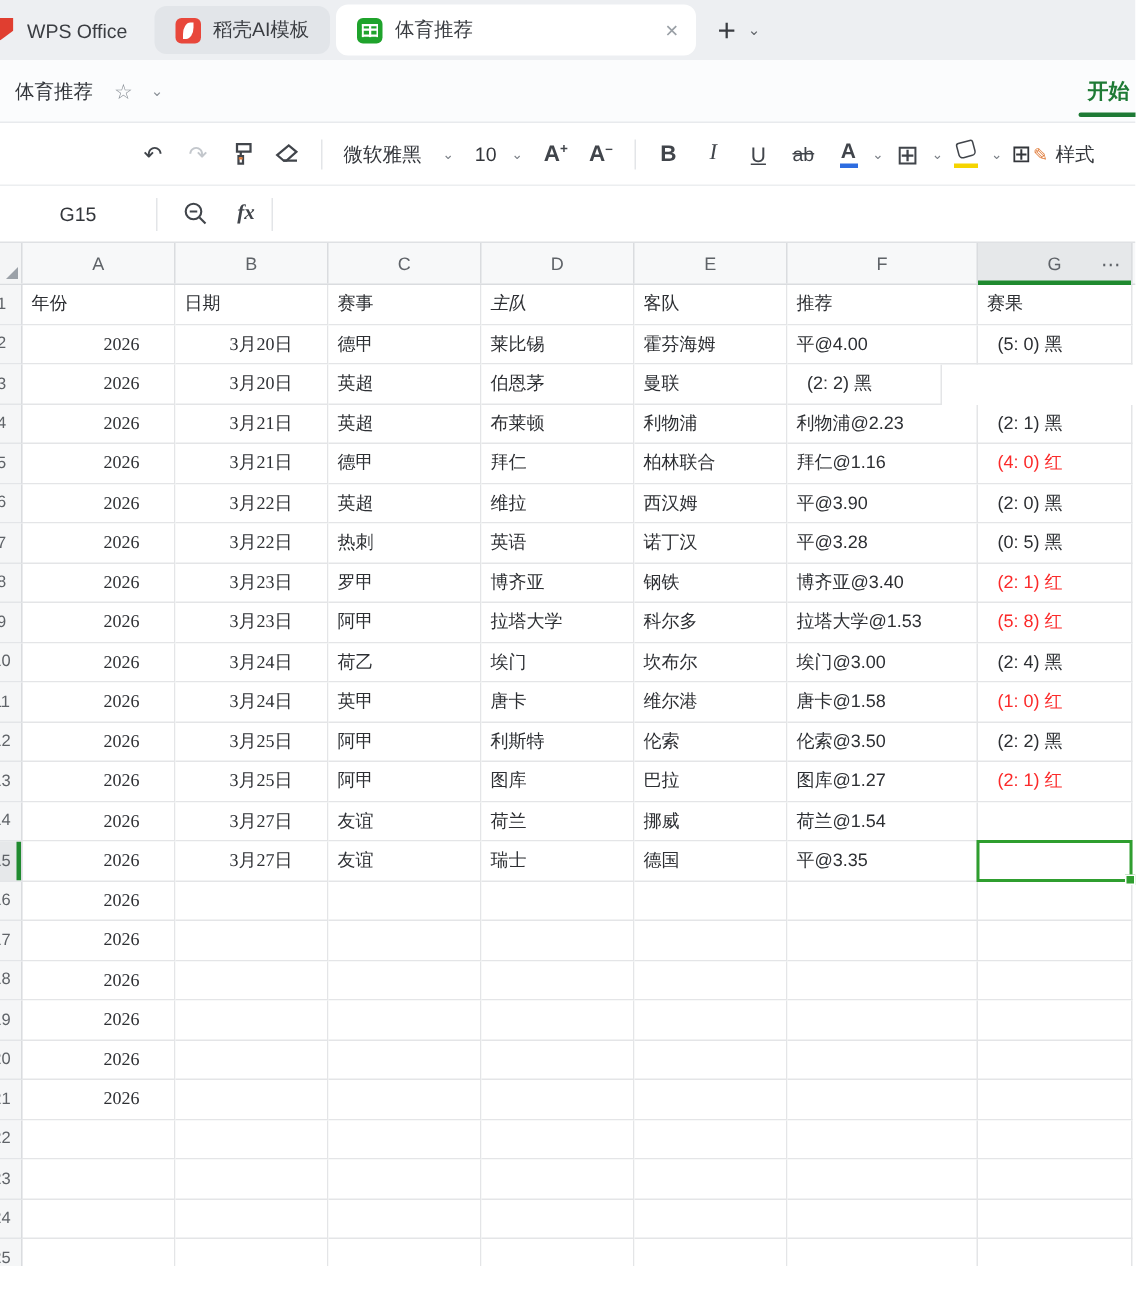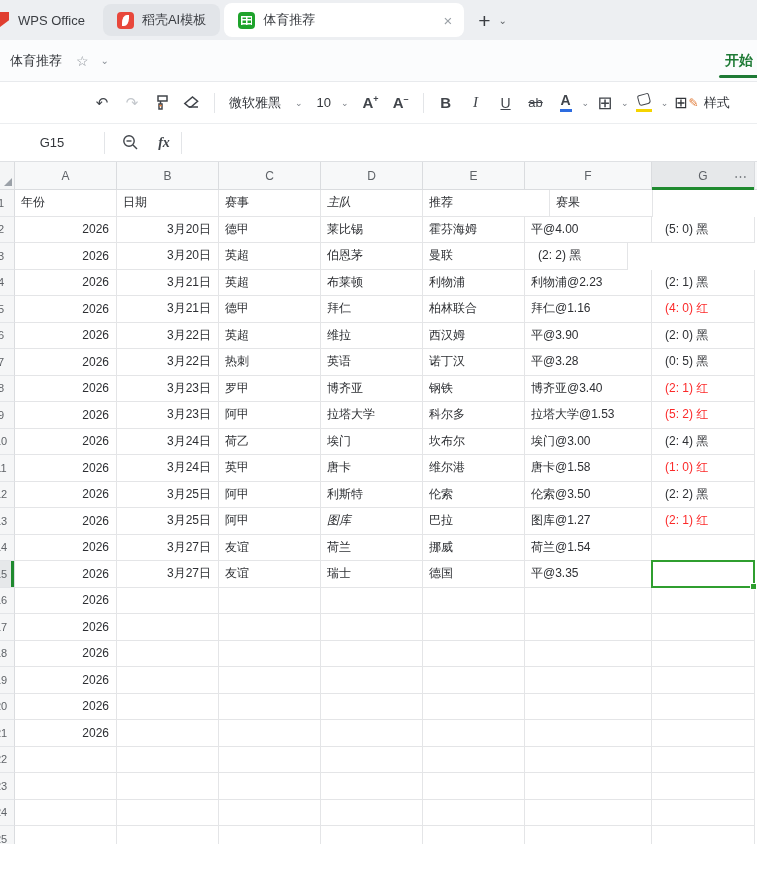--- a/index.html
+++ b/index.html
@@ -101,21 +101,21 @@
   .rhdr { position:relative; overflow:hidden; background:#f5f6f7; border-right:1px solid #dadcdf;
     border-bottom:1px solid #e3e5e8; font-size:11px; color:#5f6368; }
   .rhdr span { position:absolute; left:-13px; top:50%; transform:translateY(-50%);
     width:28px; text-align:center; }
   .rhdr.sel { background:#e6e8ea; }
   .rhdr.sel::after { content:""; position:absolute; right:0; top:0; bottom:0; width:3px; background:#1f8a2f; }
   .gcell { border-right:1px solid #e4e5e7; border-bottom:1px solid #e4e5e7;
     font-size:12px; color:#2d2f33; display:flex; align-items:center; overflow:hidden;
     white-space:nowrap; background:#fff; }
   .al { justify-content:flex-start; padding-left:6px; }
-  .ar { justify-content:flex-end; padding-right:7px; }
+  .ar { justify-content:flex-end; padding-right:23px;font-family:Liberation Serif, serif; }
   .res { padding-left:13px; }
   .redtxt { color:#fb2a2a; }
   .selbox { position:absolute; border:2px solid #2f9e2f; pointer-events:none; }
   .selbox .handle { position:absolute; right:-4px; bottom:-4px; width:7px; height:7px;
     background:#2f9e2f; border:1px solid #fff; }
 </style>
 </head>
 <body>
 
 <div class="tabbar">
@@ -230,20 +230,21 @@
     </div>
   <div class="gridwrap" id="grid">
       <div class="grow">
         <div class="rhdr" style="width: 15px;">
           <span>1</span>
         </div>
         <div class="gcell al" style="width: 102px;">年份</div>
         <div class="gcell al" style="width: 102px;">日期</div>
         <div class="gcell al" style="width: 102px;">赛事</div>
         <div class="gcell al" style="width: 102px; font-style: italic;">主队</div>
+        <div class="gcell al" style="width: 102px;">客队</div>
         <div class="gcell al" style="width: 127px;">推荐</div>
         <div class="gcell al" style="width: 103px;">赛果</div>
       </div>
       <div class="grow">
         <div class="rhdr" style="width: 15px;">
           <span>2</span>
         </div>
         <div class="gcell ar" style="width: 102px;">2026</div>
         <div class="gcell ar" style="width: 102px;">3月20日</div>
         <div class="gcell al" style="width: 102px;">德甲</div>
@@ -326,21 +327,21 @@
       <div class="grow">
         <div class="rhdr" style="width: 15px;">
           <span>9</span>
         </div>
         <div class="gcell ar" style="width: 102px;">2026</div>
         <div class="gcell ar" style="width: 102px;">3月23日</div>
         <div class="gcell al" style="width: 102px;">阿甲</div>
         <div class="gcell al" style="width: 102px;">拉塔大学</div>
         <div class="gcell al" style="width: 102px;">科尔多</div>
         <div class="gcell al" style="width: 127px;">拉塔大学@1.53</div>
-        <div class="gcell al res redtxt" style="width: 103px;">(5: 2) 红</div>
+        <div class="gcell al res redtxt" style="width: 103px;">(5: 8) 红</div>
       </div>
       <div class="grow">
         <div class="rhdr" style="width: 15px;">
           <span>10</span>
         </div>
         <div class="gcell ar" style="width: 102px;">2026</div>
         <div class="gcell ar" style="width: 102px;">3月24日</div>
         <div class="gcell al" style="width: 102px;">荷乙</div>
         <div class="gcell al" style="width: 102px;">埃门</div>
         <div class="gcell al" style="width: 102px;">坎布尔</div>
@@ -371,21 +372,21 @@
         <div class="gcell al" style="width: 127px;">伦索@3.50</div>
         <div class="gcell al res" style="width: 103px;">(2: 2) 黑</div>
       </div>
       <div class="grow">
         <div class="rhdr" style="width: 15px;">
           <span>13</span>
         </div>
         <div class="gcell ar" style="width: 102px;">2026</div>
         <div class="gcell ar" style="width: 102px;">3月25日</div>
         <div class="gcell al" style="width: 102px;">阿甲</div>
-        <div class="gcell al" style="width: 102px; font-style: italic;">图库</div>
+        <div class="gcell al" style="width: 102px;">图库</div>
         <div class="gcell al" style="width: 102px;">巴拉</div>
         <div class="gcell al" style="width: 127px;">图库@1.27</div>
         <div class="gcell al res redtxt" style="width: 103px;">(2: 1) 红</div>
       </div>
       <div class="grow">
         <div class="rhdr" style="width: 15px;">
           <span>14</span>
         </div>
         <div class="gcell ar" style="width: 102px;">2026</div>
         <div class="gcell ar" style="width: 102px;">3月27日</div>

